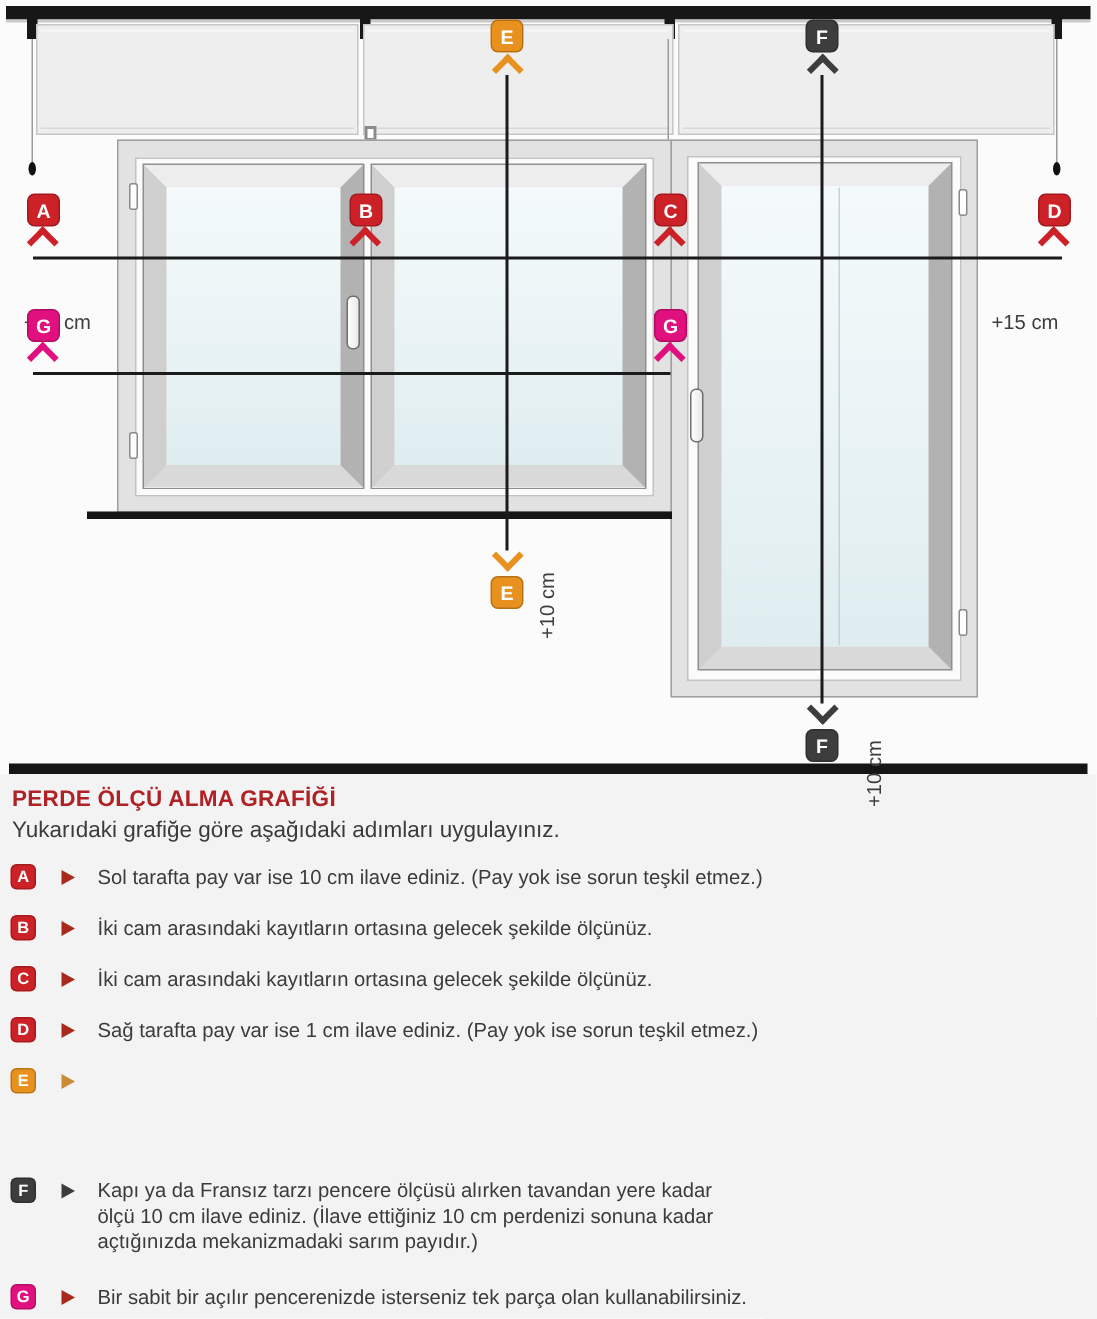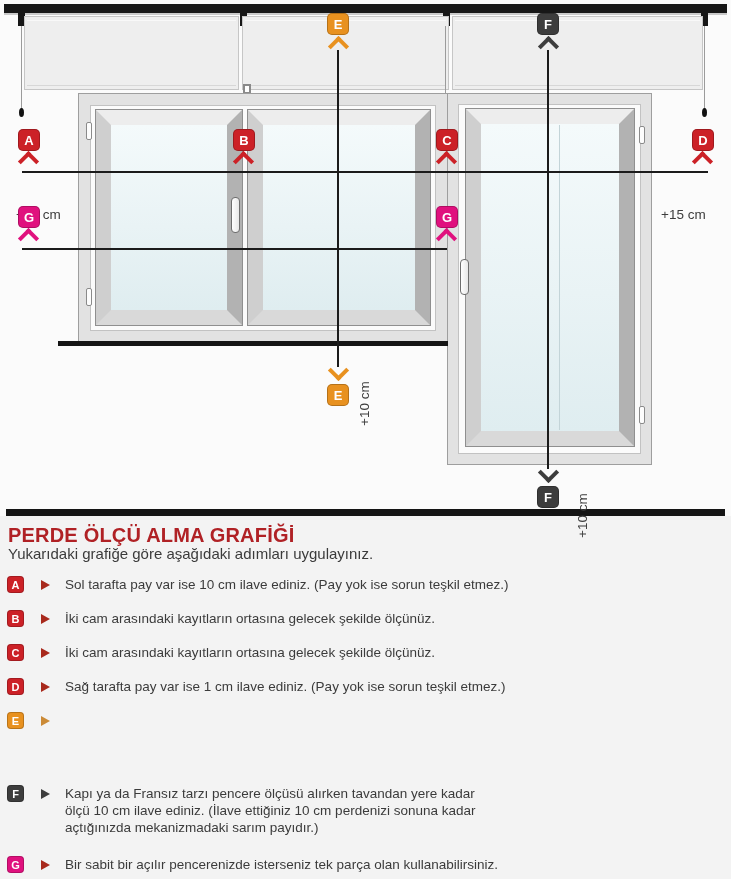--- a/index.html
+++ b/index.html
@@ -34,21 +34,21 @@
   .badge{width:22px;height:22px;border-radius:5px;z-index:8;color:#fff;font-weight:bold;font-size:13px;
          display:flex;align-items:center;justify-content:center;box-shadow:inset 0 0 0 1px rgba(0,0,0,.22);}
   .chev{width:11px;height:11px;border-left:4px solid #000;border-top:4px solid #000;z-index:8;}
   .chev.up{transform:rotate(45deg);}
   .chev.down{transform:rotate(225deg);}
   .dim-label{font-size:13.5px;color:#3d3d3d;z-index:7;white-space:nowrap;margin-top:28px;}
   .vtext{writing-mode:vertical-rl;transform:rotate(180deg);}
 
   
   .instructions{left:0;top:516px;width:731px;height:363px;background:#f3f3f3;}
-  .title{left:8px;top:8px;font-size:20px;font-weight:bold;letter-spacing:.2px;}
+  .title{left:8px;top:8px;font-size:15px;font-weight:bold;letter-spacing:.2px;}
   .subtitle{left:8px;top:29px;font-size:15px;color:#3b3b3b;}
   .item-row{left:7px;display:flex;align-items:flex-start;width:716px;}
   .item-badge{flex:0 0 auto;width:17px;height:17px;border-radius:4px;color:#fff;font-weight:bold;font-size:11px;
               display:flex;align-items:center;justify-content:center;box-shadow:inset 0 0 0 1px rgba(0,0,0,.2);}
   .item-arrow{flex:0 0 auto;width:0;height:0;border-top:5px solid transparent;border-bottom:5px solid transparent;
               border-left:9px solid #a8291c;margin:4px 0 0 17px;}
   .item-text{margin-left:15px;font-size:13.5px;line-height:17px;color:#3b3b3b;white-space:pre-line;}
 </style>
 </head>
 <body>

